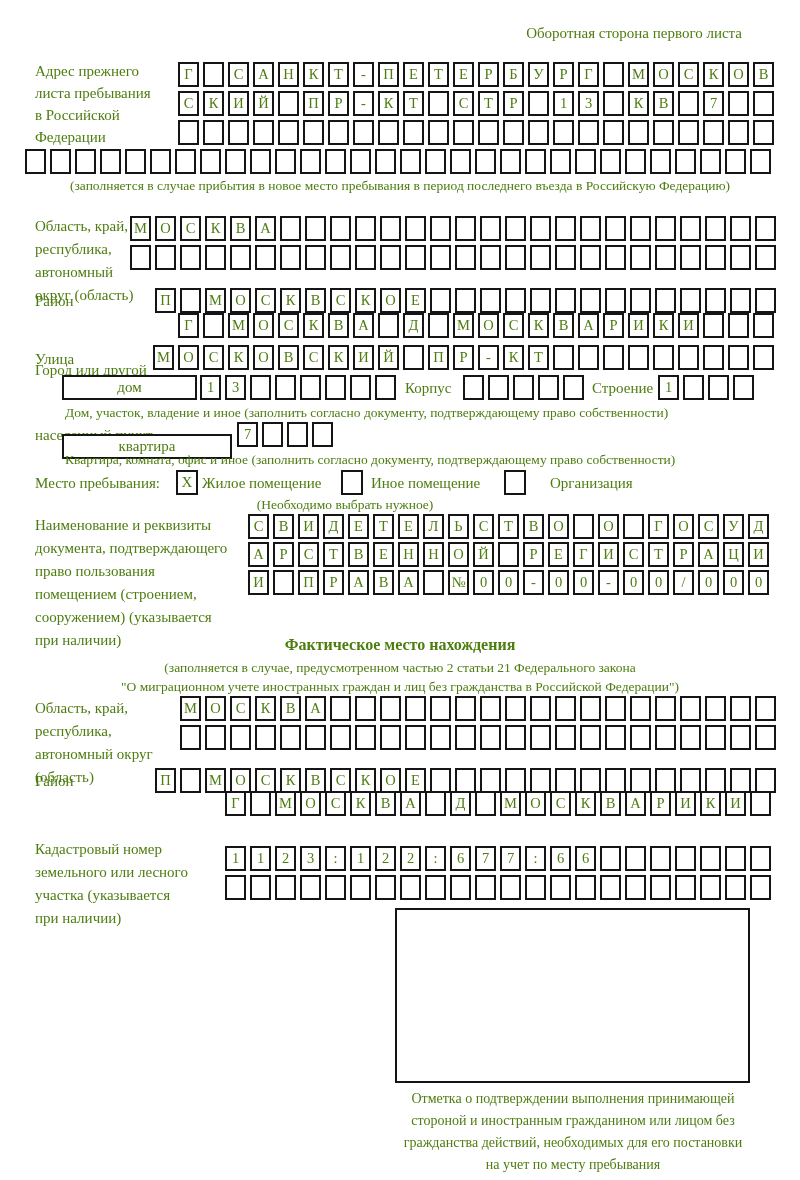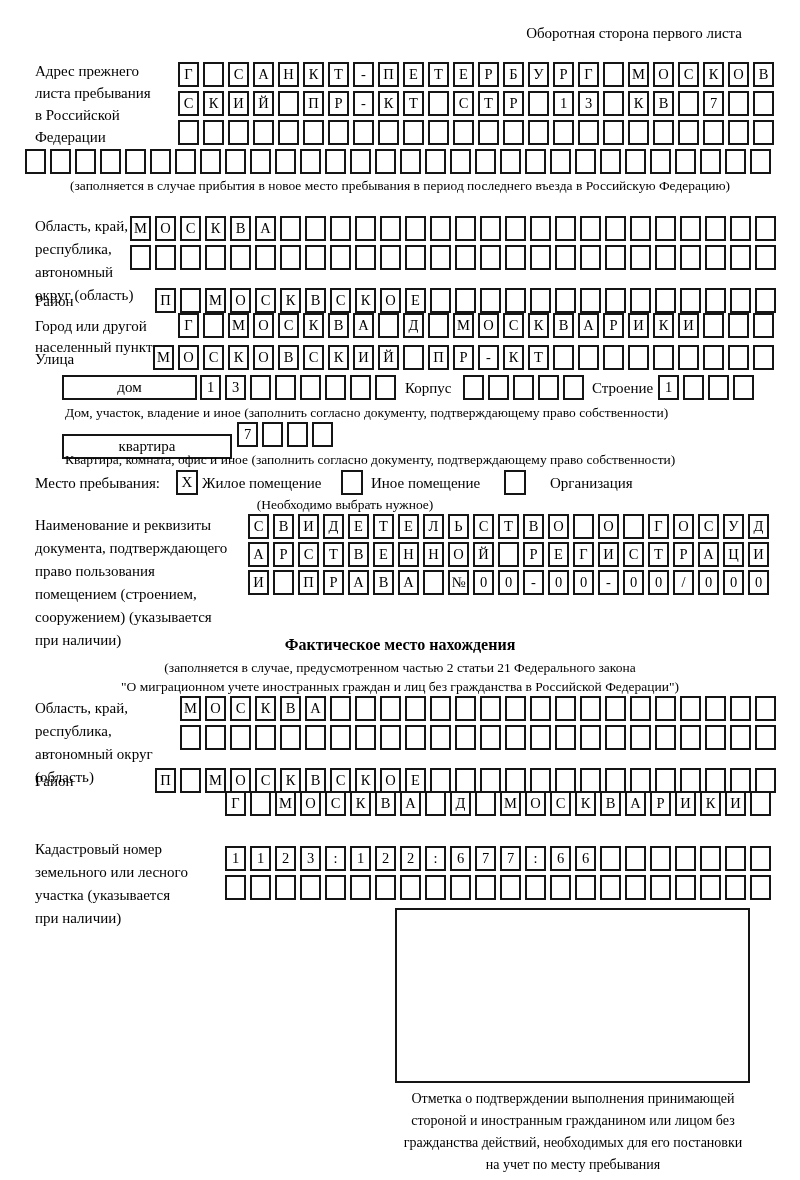--- a/index.html
+++ b/index.html
@@ -1,23 +1,23 @@
 <!DOCTYPE html>
 <html><head>
 <meta charset="utf-8">
 <style>
   html,body { margin:0; padding:0; background:#fff; }
   .page {
     position:relative; width:800px; height:1180px; background:#fff;
-    font-family:"Liberation Serif", serif; color:#000000; overflow:hidden;
+    font-family:"Liberation Serif", serif; color:#4d7c0f; overflow:hidden;
   }
   .abs { position:absolute; }
   .lbl { font-size:15px; line-height:22px; white-space:nowrap; }
   .lbl23 { font-size:15px; line-height:23px; white-space:nowrap; }
-  .lbl21 { font-size:15px; line-height:21px; white-space:nowrap; }
+  .lbl21 { font-size:15px; line-height:21px; white-space:nowrap;margin-top:44px; }
   .caption { font-size:13.5px; white-space:nowrap; }
   .title { font-size:16px; font-weight:bold; white-space:nowrap; }
   .cellrow { position:absolute; display:flex; gap:4px; }
   .cell {
     flex:0 0 17px; width:17px; height:21px; border:2px solid #151515;
     display:flex; align-items:center; justify-content:center;
     font-size:14.5px; background:#fff;
   }
   .widebox {
     position:absolute; height:21px; border:2px solid #151515; background:#fff;

